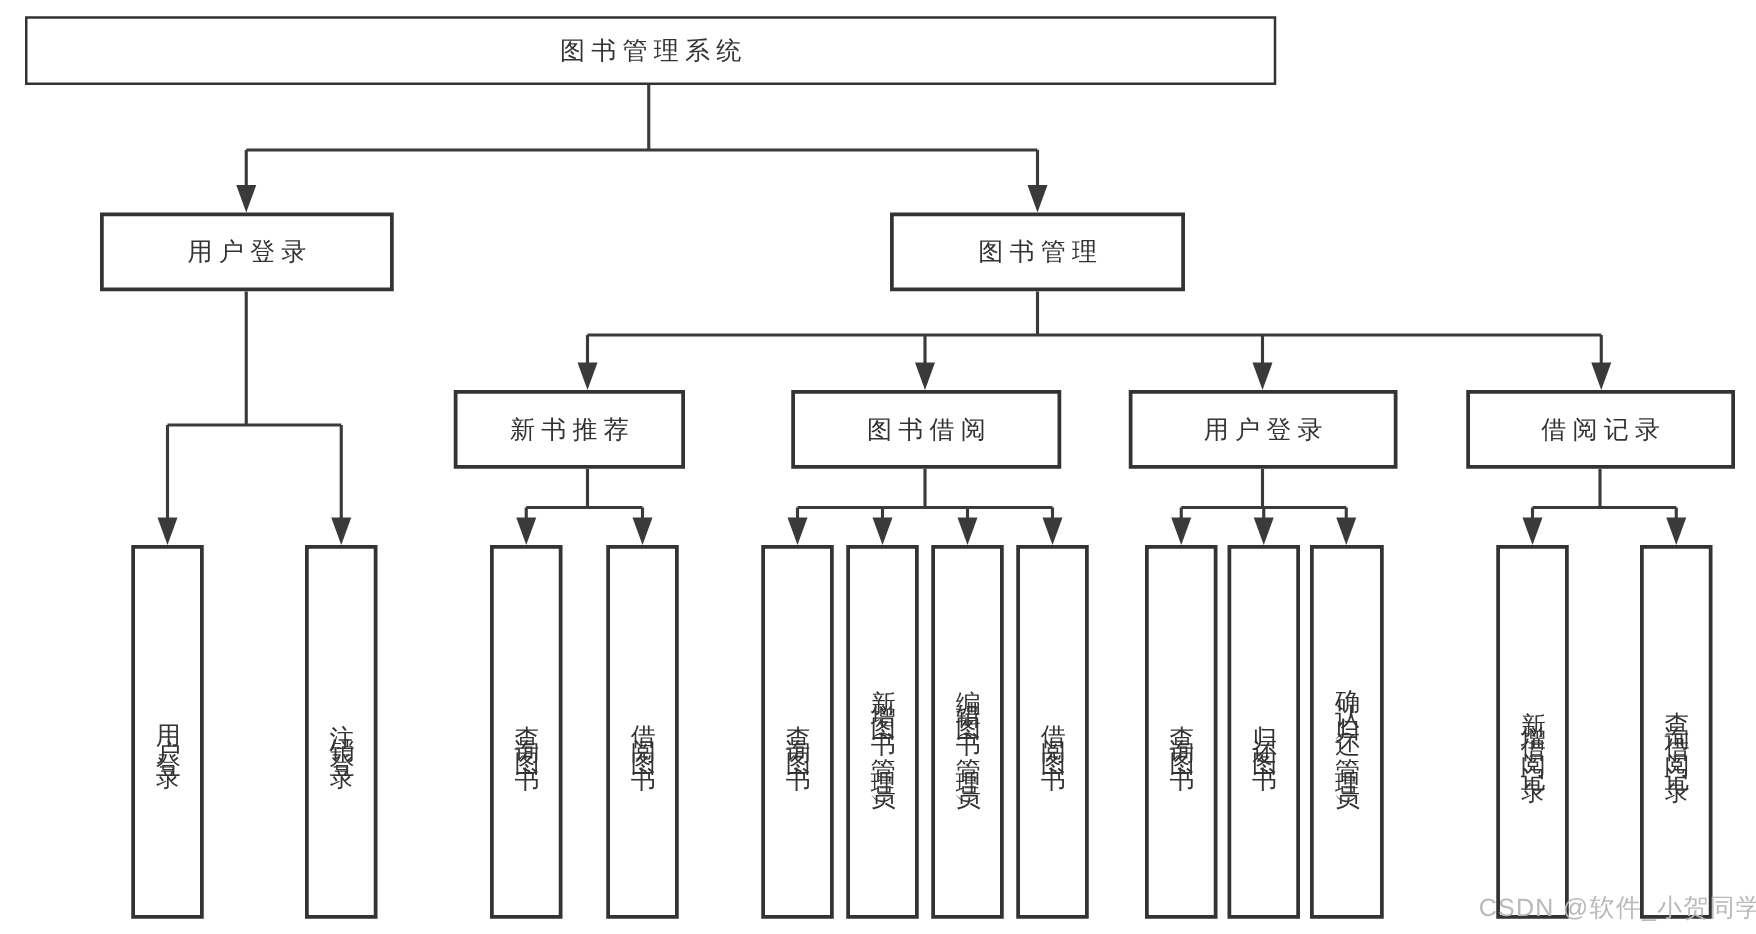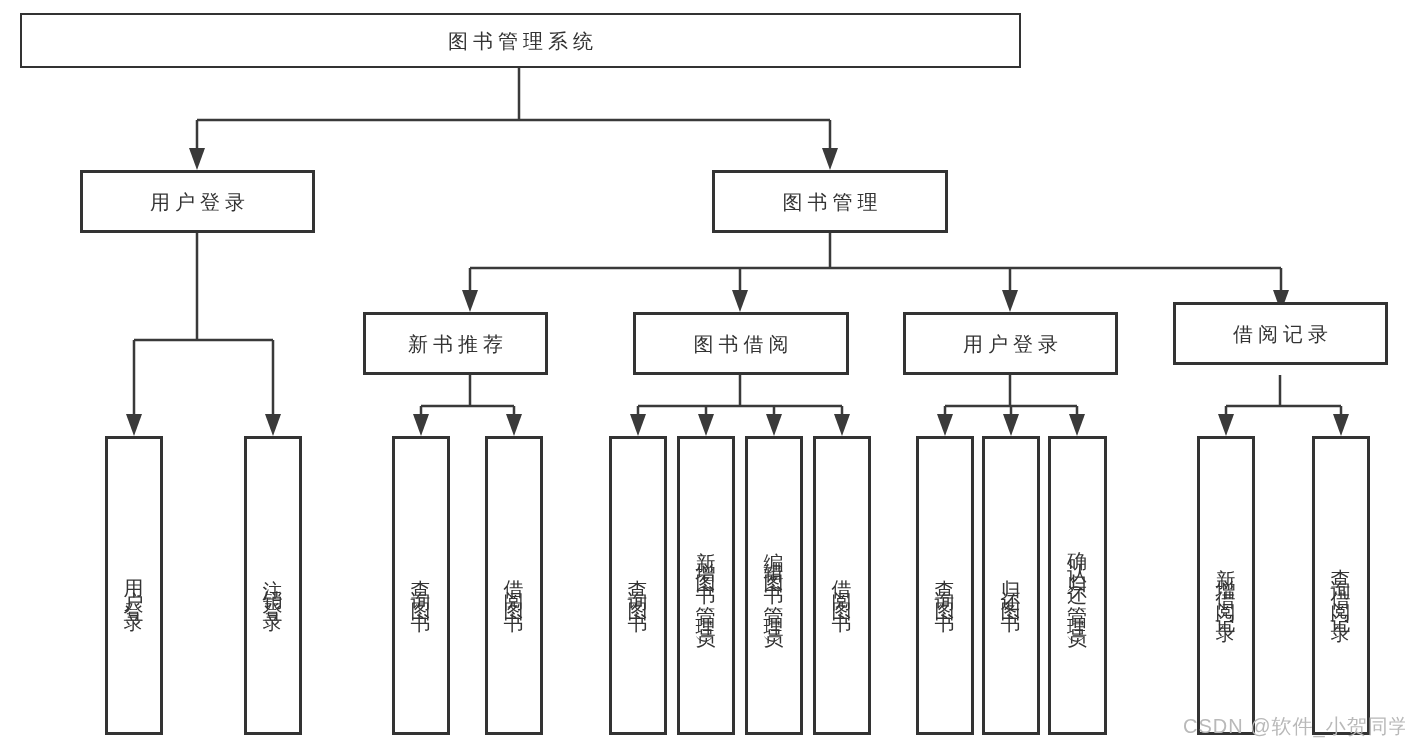--- a/index.html
+++ b/index.html
@@ -30,21 +30,21 @@
     font-size:20px; letter-spacing:11px; line-height:1;
     white-space:nowrap;
   }
   
   .n-root            { left:20px;   top:13px;  width:1001px; height:55px;text-align:right; }
   .n-user-login      { left:80px;   top:170px; width:235px;  height:63px; }
   .n-book-mgmt       { left:712px;  top:170px; width:236px;  height:63px; }
   .n-new-book-rec    { left:363px;  top:312px; width:185px;  height:63px; }
   .n-book-borrow     { left:633px;  top:312px; width:216px;  height:63px; }
   .n-current-borrow  { left:903px;  top:312px; width:215px;  height:63px; }
-  .n-borrow-records  { left:1173px; top:302px; width:215px;  height:63px; }
+  .n-borrow-records  { left:1173px; top:312px; width:215px;  height:63px; }
   .leaf { top:436px; width:58px; height:299px; }
   .n-leaf-user-login     { left:105px; }
   .n-leaf-logout         { left:244px; }
   .n-leaf-query-book-1   { left:392px; }
   .n-leaf-borrow-book-1  { left:485px; }
   .n-leaf-query-book-2   { left:609px; }
   .n-leaf-add-book       { left:677px; }
   .n-leaf-edit-book      { left:745px; }
   .n-leaf-borrow-book-2  { left:813px; }
   .n-leaf-query-book-3   { left:916px; }

